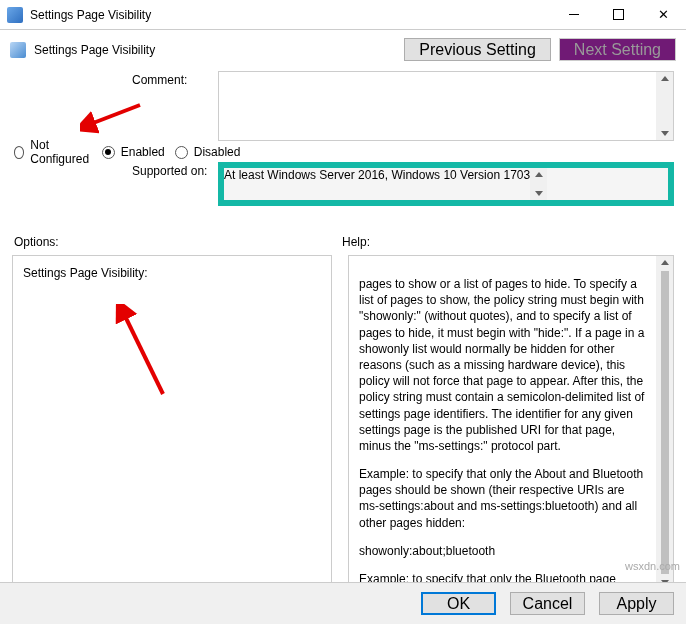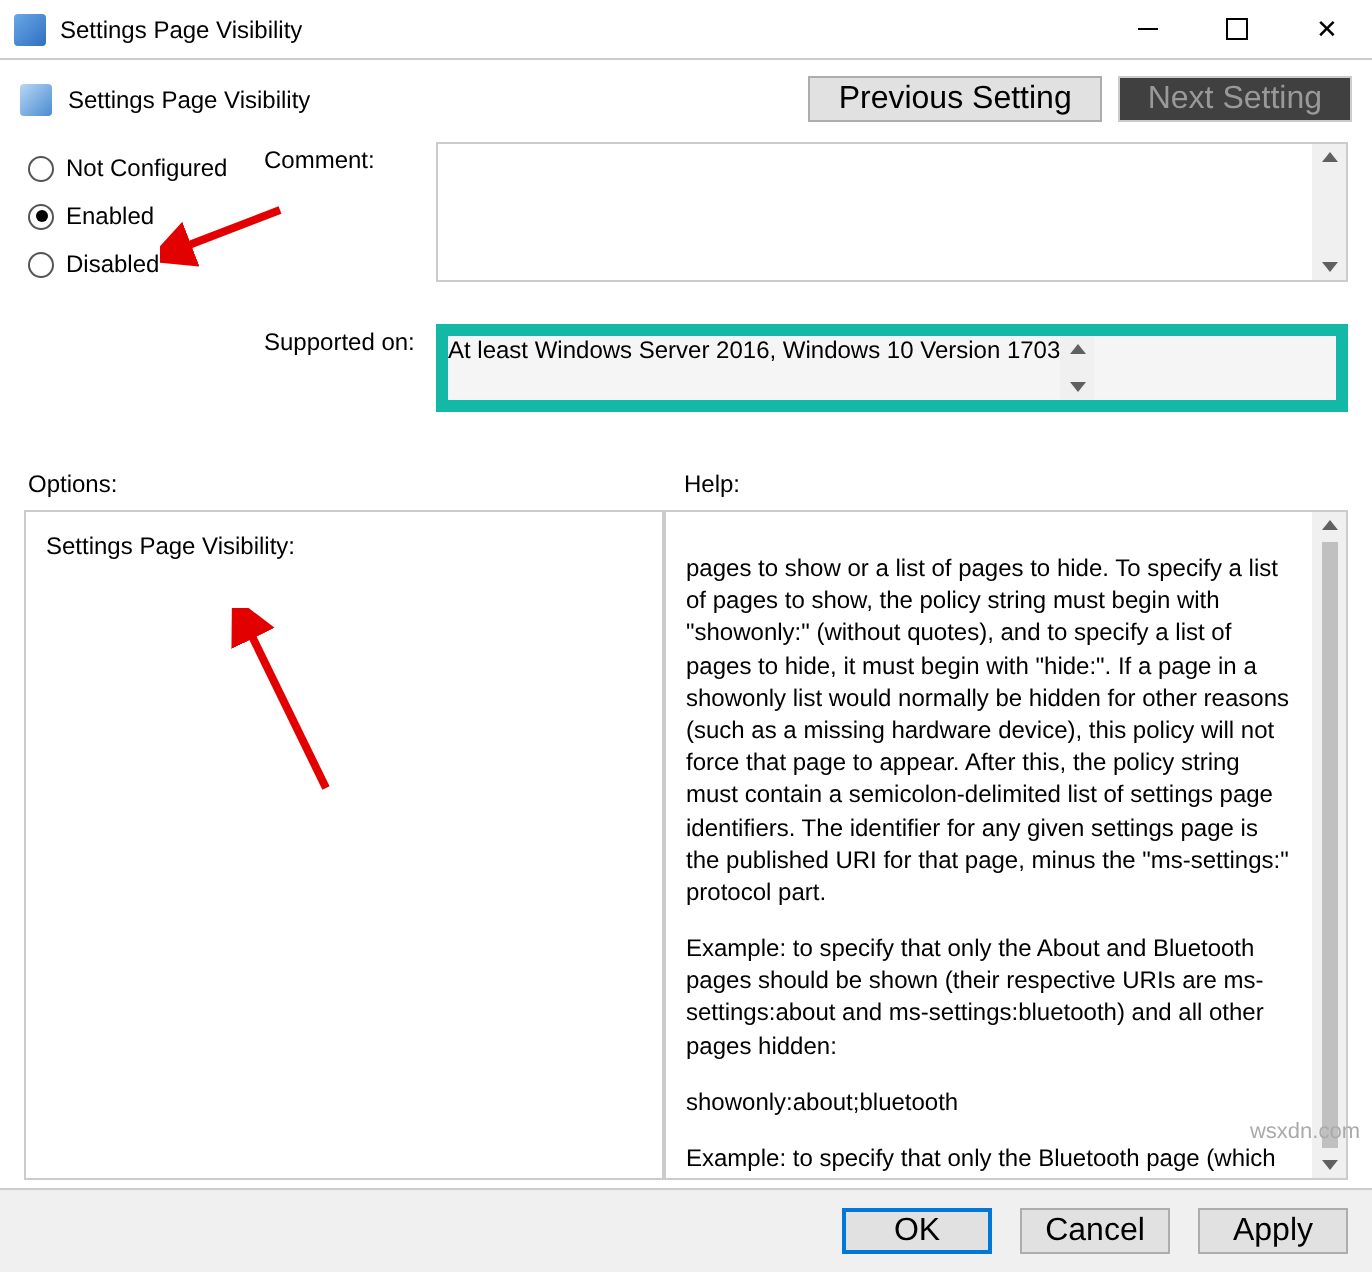--- a/index.html
+++ b/index.html
@@ -8,48 +8,48 @@
   .titlebar .app-icon { width: 16px; height: 16px; margin: 0 7px; background: linear-gradient(135deg,#6aa7e8,#2f6fc0); border-radius: 2px; position: relative; }
   .titlebar .title { flex: 1; font-size: 12px; }
   .win-btn { width: 45px; height: 30px; display: flex; align-items: center; justify-content: center; color: #000; }
   .min::before { content: ""; width: 10px; border-top: 1px solid #000; }
   .max::before { content: ""; width: 9px; height: 9px; border: 1px solid #000; }
   .close::before { content: "✕"; font-size: 13px; }
   .header-row { display: flex; align-items: center; padding: 8px 10px 4px 10px; }
   .header-row .h-icon { width:16px; height:16px; margin-right:8px; background: linear-gradient(135deg,#b8d6f5,#4a8cd1); border-radius:2px; }
   .header-row .h-title { flex:1; font-size:12px; }
   .btn { height: 23px; padding: 0 14px; background: #e1e1e1; border: 1px solid #adadad; margin-left: 8px; cursor: default; font-size: 16px; }
-  .btn.disabled { color: #999; border-color: #ccc; background: #404040; }
+  .btn.disabled { color: #999; border-color: #ccc; background: #701a75; }
   .btn.primary { border: 1px solid #0078d7; outline: 1px solid #0078d7; outline-offset: -2px; }
   .form-area { padding: 6px 12px 0 14px; display: flex; gap: 0; }
-  .radio-col { width: 118px; display: flex; flex-direction: column; gap: 10px; padding-top: 6px; position: relative; }
+  .radio-col { width: 118px; display: flex; flex-direction: row; gap: 10px; padding-top: 6px; position: relative; }
   .radio-item { display: flex; align-items: center; gap: 6px; }
   .radio { width:13px; height:13px; border:1px solid #555; border-radius:50%; display:inline-flex; align-items:center; justify-content:center; background:#fff; }
   .radio.checked::after { content:""; width:6px; height:6px; border-radius:50%; background:#000; }
   .fields-col { flex: 1; }
   .field-row { display: flex; margin-bottom: 21px; }
   .field-label { width: 86px; text-align: left; padding-top: 2px; }
   .textarea-box { flex:1; height: 70px; border:1px solid #ccc; background:#fff; position:relative; display:flex; }
   .textarea-box .inner { flex:1; padding: 4px; font-size:12px; color:#000; overflow:hidden; }
   .sb { width:17px; background:#f0f0f0; display:flex; flex-direction:column; align-items:center; justify-content:space-between; }
   .sb .up, .sb .down { width:0;height:0;border-left:4px solid transparent;border-right:4px solid transparent; margin:4px 0;}
   .sb .up { border-bottom:5px solid #606060; }
   .sb .down { border-top:5px solid #606060; }
   .supported-box { flex:1; height: 44px; border:6px solid #14b8a6; background:#f5f5f5; position:relative; display:flex; }
   .section-labels { display:flex; padding: 8px 12px 6px 14px; }
   .section-labels .left { width: 328px; }
-  .panes { display:flex; padding: 0 12px 0 12px; gap: 0; }
+  .panes { display:flex; padding: 0 12px 0 12px; gap: 16px; }
   .pane { border:1px solid #ccc; background:#fff; position:relative; }
   .pane.left { width: 320px; height: 335px; padding: 10px; }
   .pane.right { flex:1; height: 335px; display:flex; }
   .pane.right .content { flex:1; padding: 8px 10px; overflow:hidden; font-size:12px; line-height: 1.35; }
   .options-label { margin-bottom: 8px; }
   .text-input { width: 245px; height: 20px; border:1px solid #0078d7; padding: 2px 4px; font-size:12px; outline:none; }
   .arrow-main { position:absolute; pointer-events:none; }
-  .footer { position:absolute; bottom:0; left:0; right:0; height:42px; border-top:1px solid #ccc; background:#f0f0f0; display:flex; align-items:center; justify-content:flex-end; padding-right:12px; gap:6px; }
+  .footer { position:absolute; bottom:12px; left:0; right:0; height:42px; border-top:1px solid #ccc; background:#f0f0f0; display:flex; align-items:center; justify-content:flex-end; padding-right:12px; gap:6px; }
   .footer .btn { width: 75px; text-align:center; padding:0; }
   .watermark { position:absolute; bottom:64px; right:6px; font-size:11px; color:#aaa; writing-mode: horizontal-tb; }
   p { margin: 12px 0 10px 0;}
 </style>
 </head>
 <body>
 
 <div class="titlebar">
   <div class="app-icon"></div>
   <div class="title">Settings Page Visibility</div>

